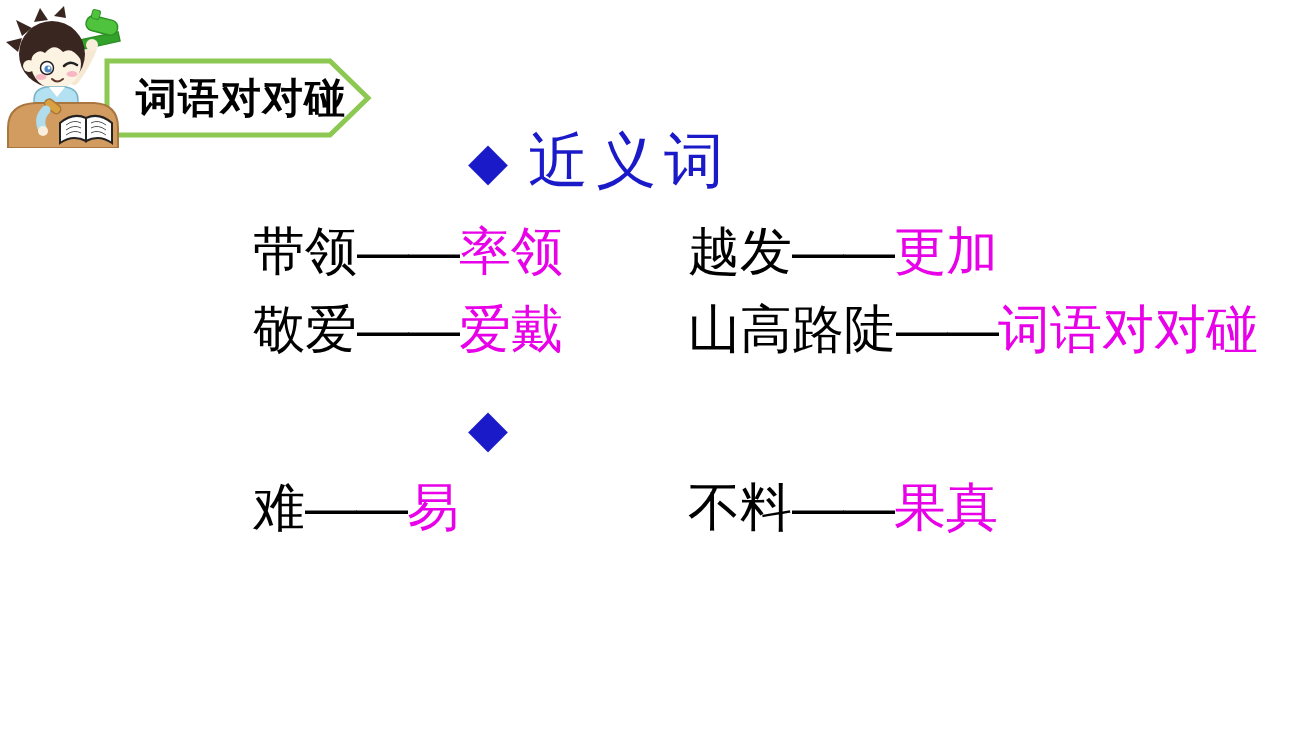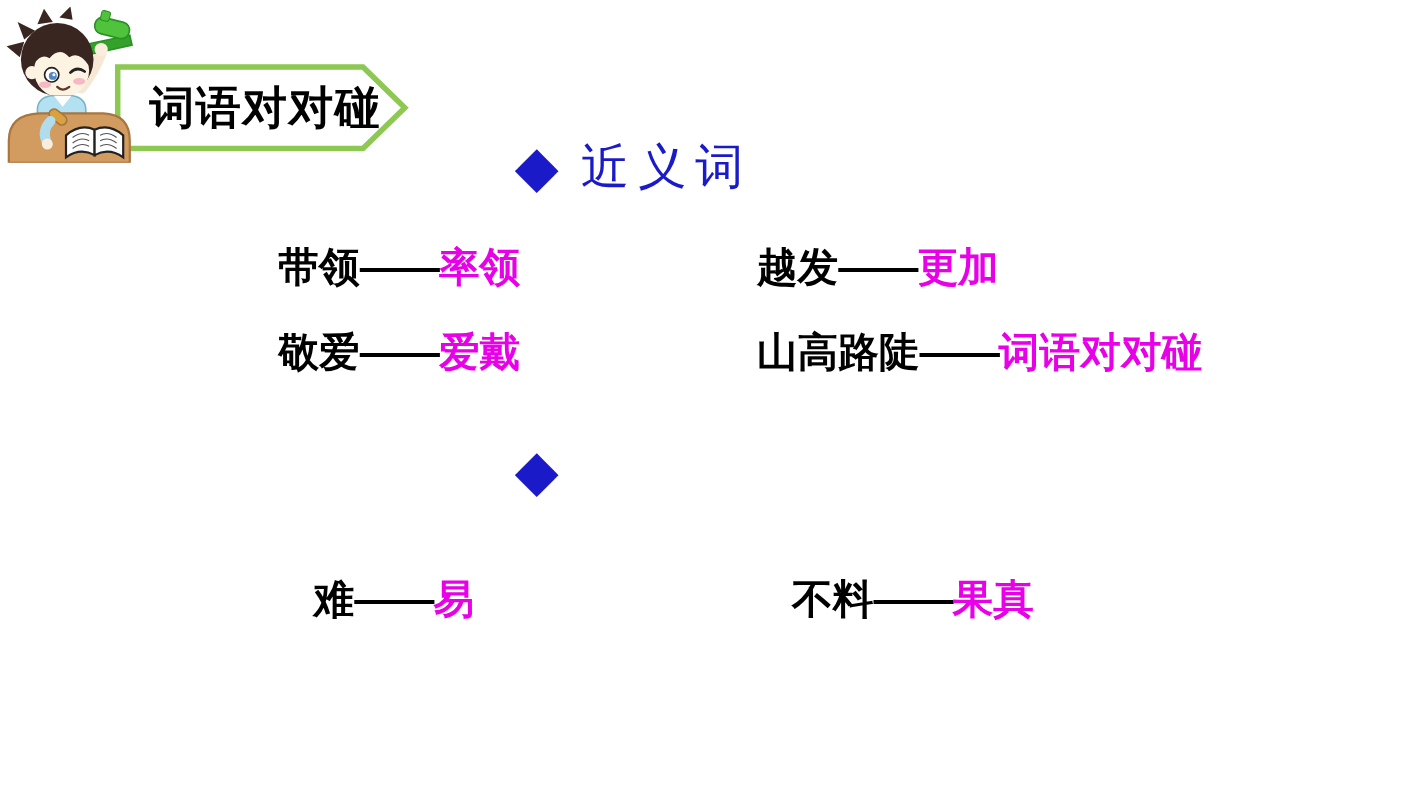--- a/index.html
+++ b/index.html
@@ -55,42 +55,42 @@
     gap: 20px;
     color: #1A1AC8;
     white-space: nowrap;
   }
   .section-heading .bullet {
     font-size: 52px;
     line-height: 1;
     color: #1A1AC8;
   }
   .section-heading .title {
-    font-size: 44px;
+    font-size: 60px;
     font-weight: 400;
     letter-spacing: 8px;
     line-height: 1.15;
   }
   #heading-synonyms { left: 468px; top: 126px; }
   #heading-antonyms { left: 468px; top: 402px; }
 
   
   .pairs {
     position: absolute;
     left: 253px;
     display: grid;
     grid-template-columns: 435px auto;
     align-items: start;
     white-space: nowrap;
   }
   #pairs-synonyms { top: 222px; grid-auto-rows: 78px; }
-  #pairs-antonyms { top: 524px; grid-auto-rows: 76px; margin-left: 32px; }
+  #pairs-antonyms { top: 478px; grid-auto-rows: 76px; }
   .pair {
-    font-size: 37px;
-    font-weight: 700;
+    font-size: 52px;
+    font-weight: 400;
     color: #000000;
     line-height: 1.15;
   }
   .pair .dash {
     color: #000000;
     letter-spacing: -1px;
   }
   .pair .ans {
     color: #E800E8;
   }

